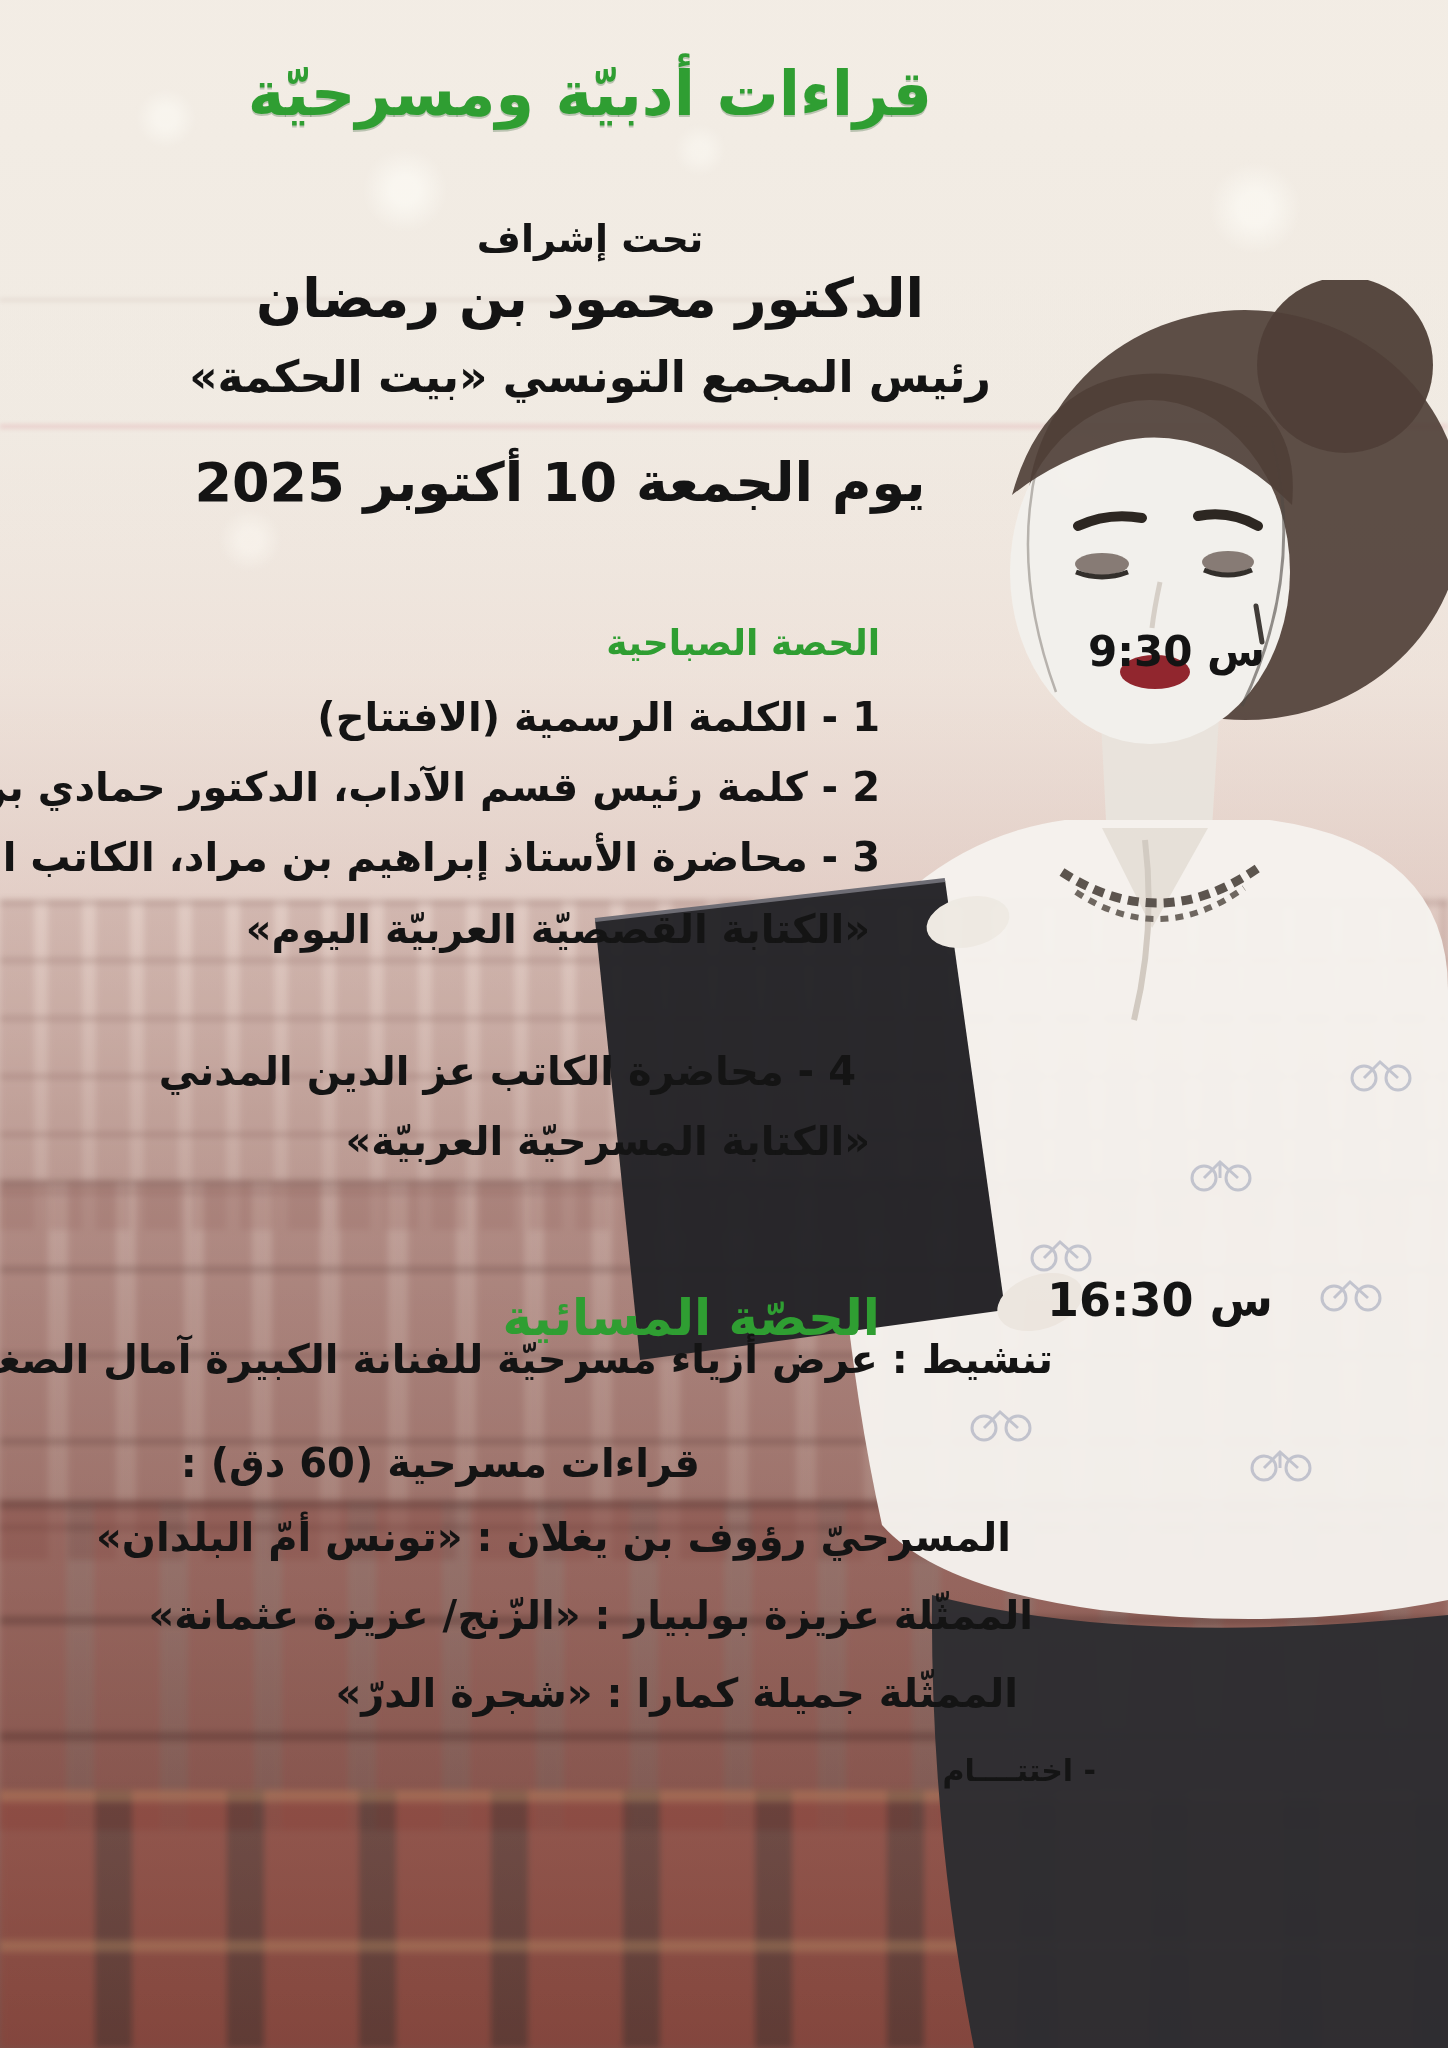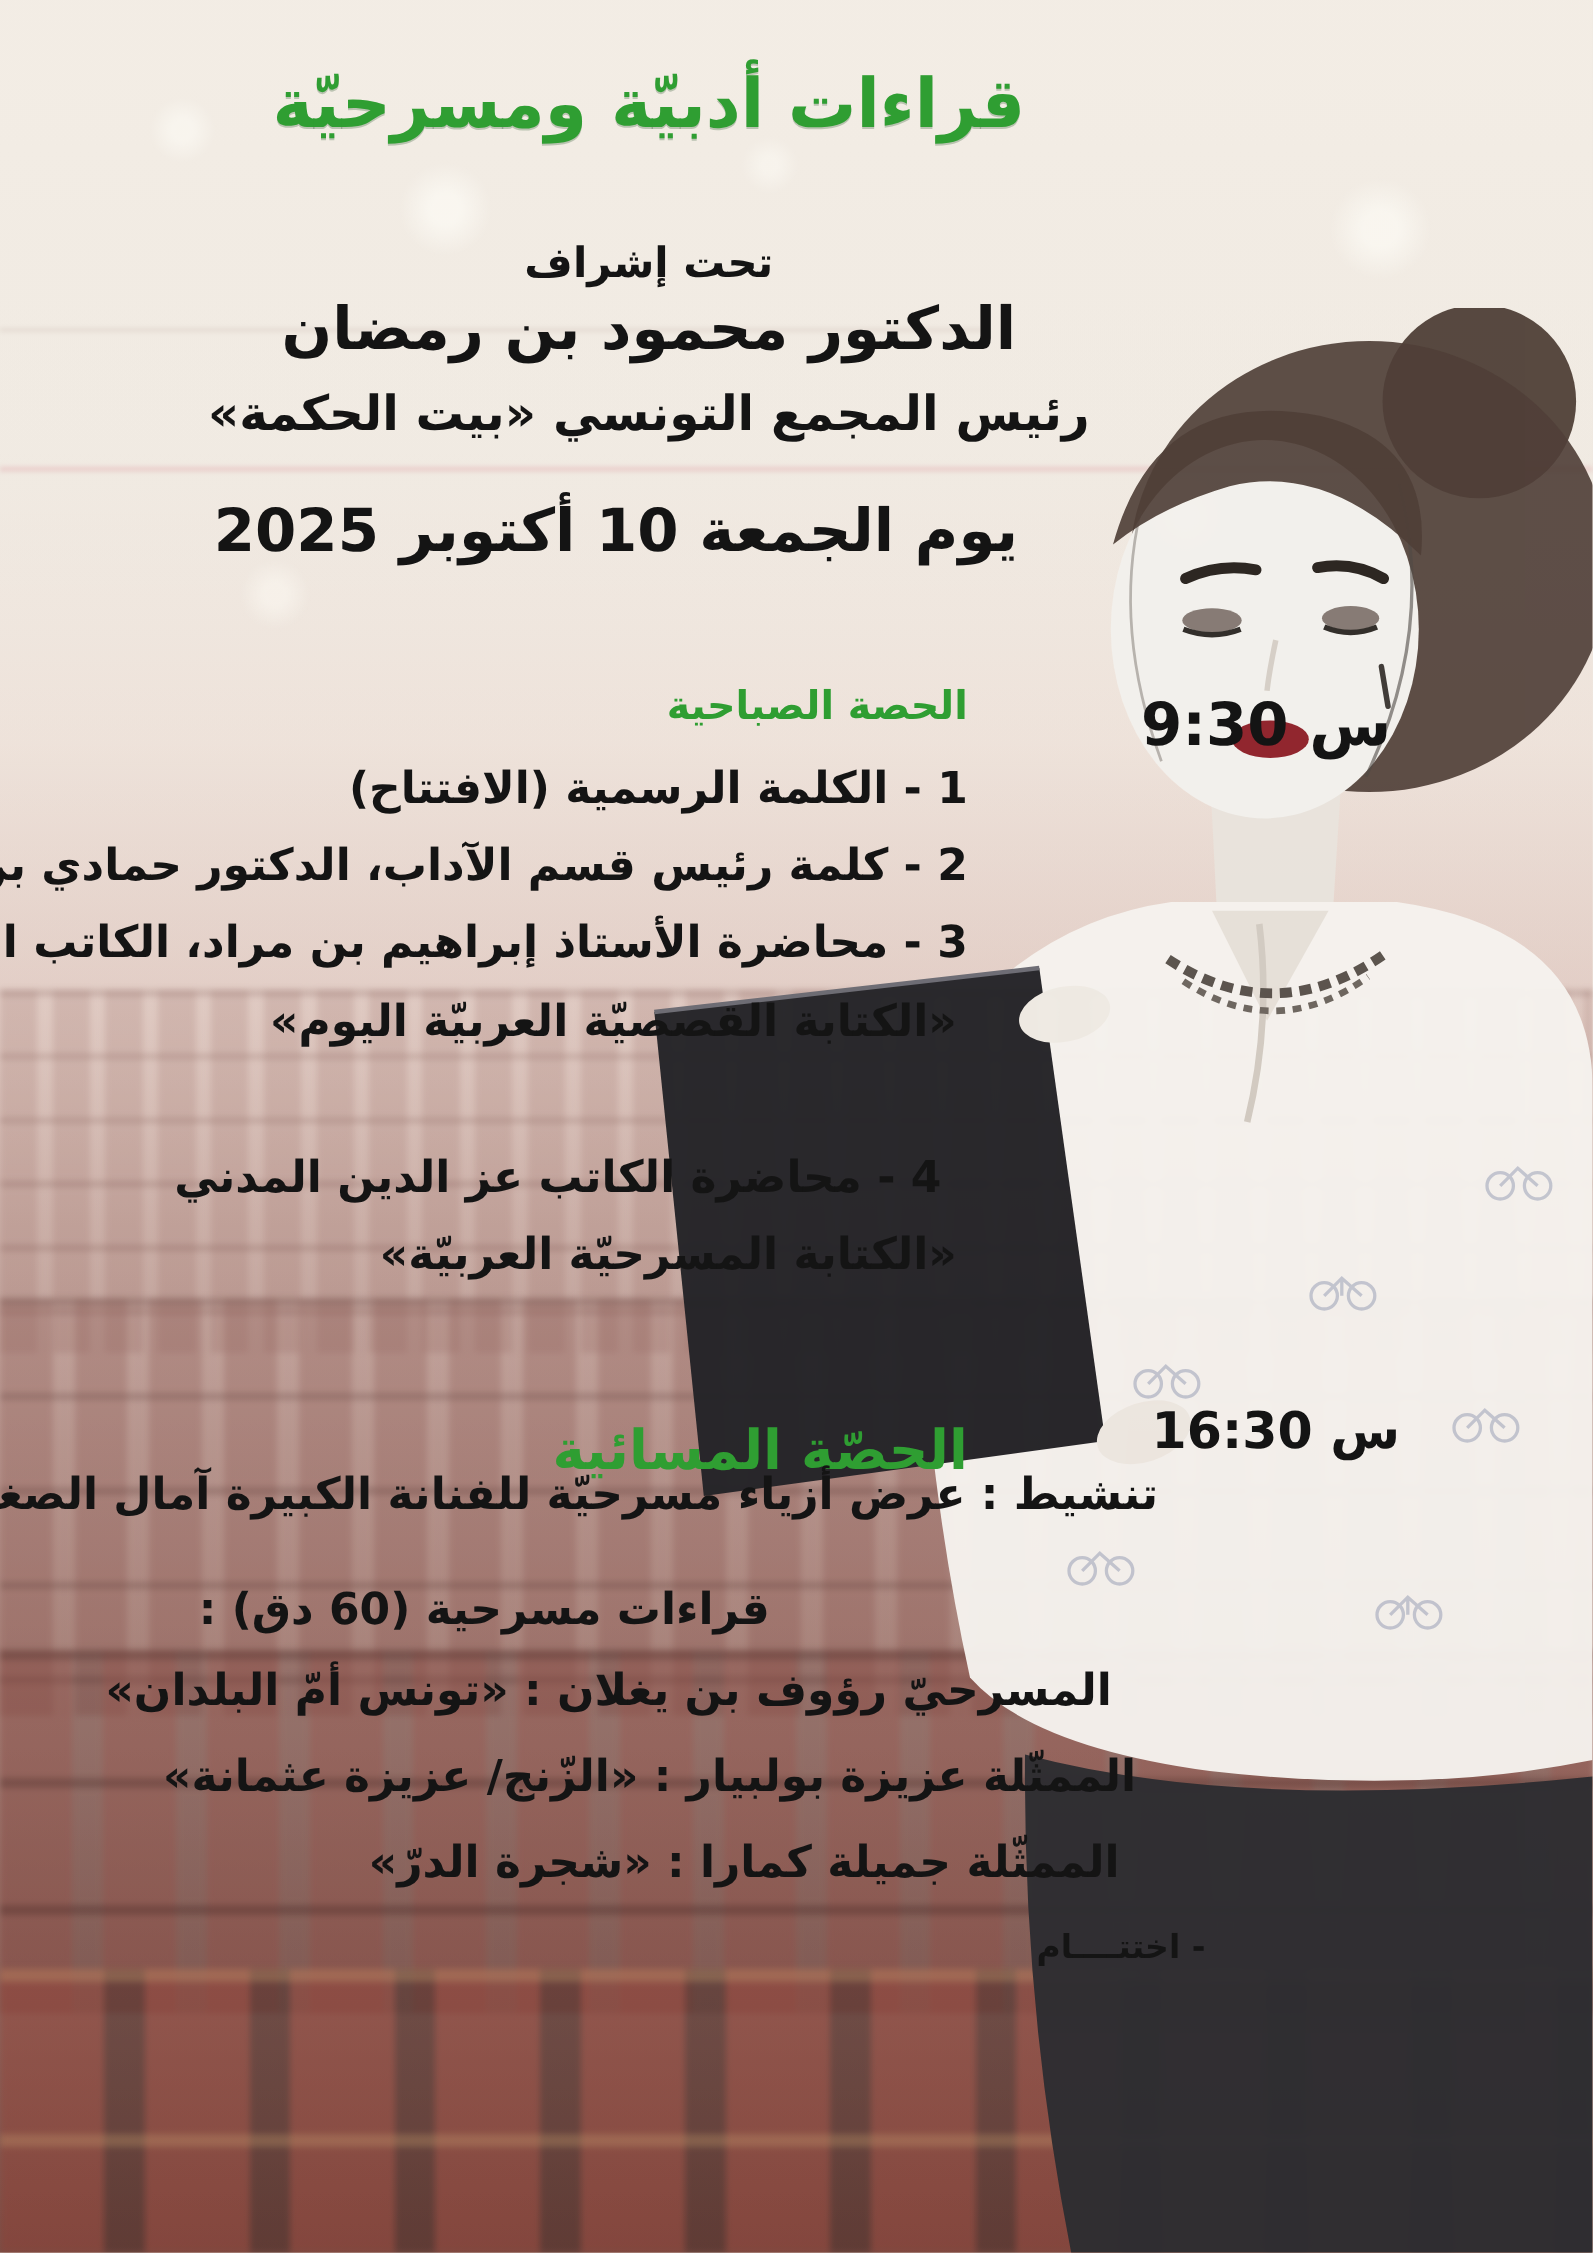--- a/index.html
+++ b/index.html
@@ -59,21 +59,21 @@
   .ln{position:absolute;white-space:nowrap;color:var(--body-text,#141414);
       font-size:40px;line-height:1.15;direction:rtl;}
   .center{left:0;width:1180px;text-align:center;}
   .green{color:var(--title-green,#2f9e32);}
   .l-title{top:58px;font-size:62px;text-shadow:0 2px 0 rgba(20,70,22,.25);}
   .l-supervision{top:218px;font-size:38px;}
   .l-name{top:268px;font-size:54px;}
   .l-role{top:352px;font-size:44px;}
   .l-date{top:452px;font-size:54px;width:1120px;}
   .l-mhead{top:622px;right:568px;font-size:36px;}
-  .l-mtime{top:628px;right:183px;font-size:54px;margin-left:17px;}
+  .l-mtime{top:628px;right:183px;font-size:42px;margin-left:17px;}
   .l-m0{top:694px;right:568px;}
   .l-m1{top:764px;right:568px;}
   .l-m2{top:834px;right:568px;}
   .l-mq1{top:906px;right:578px;}
   .l-mbr{top:978px;right:592px;}
   .l-m3{top:1048px;right:592px;}
   .l-mq2{top:1118px;right:578px;}
   .l-ehead{top:1290px;right:568px;font-size:50px;}
   .l-etime{top:1274px;right:175px;font-size:46px;}
   .l-e0{top:1336px;right:395px;}

